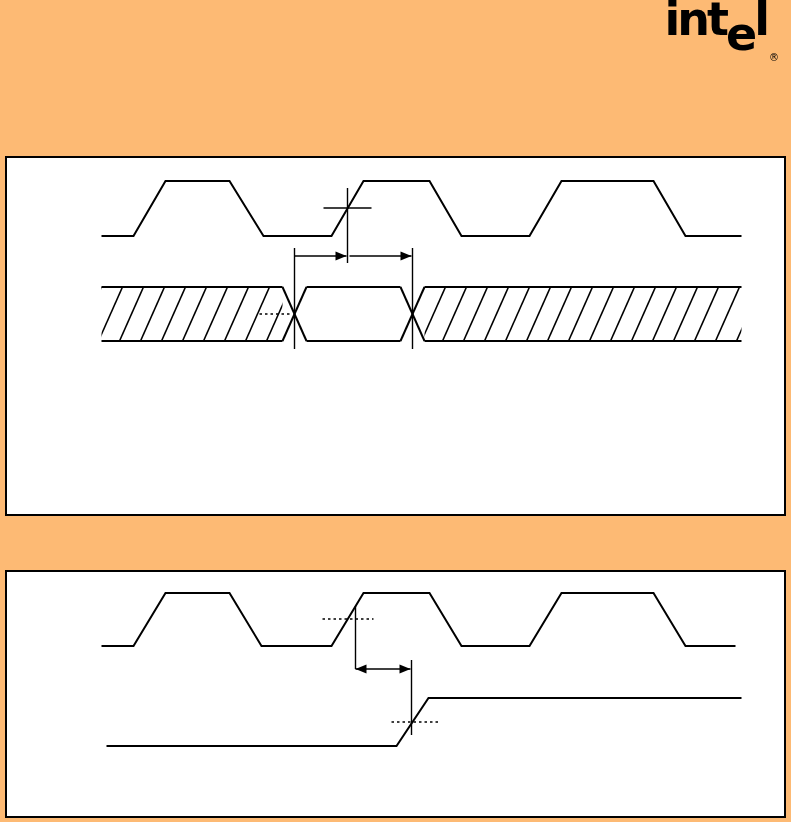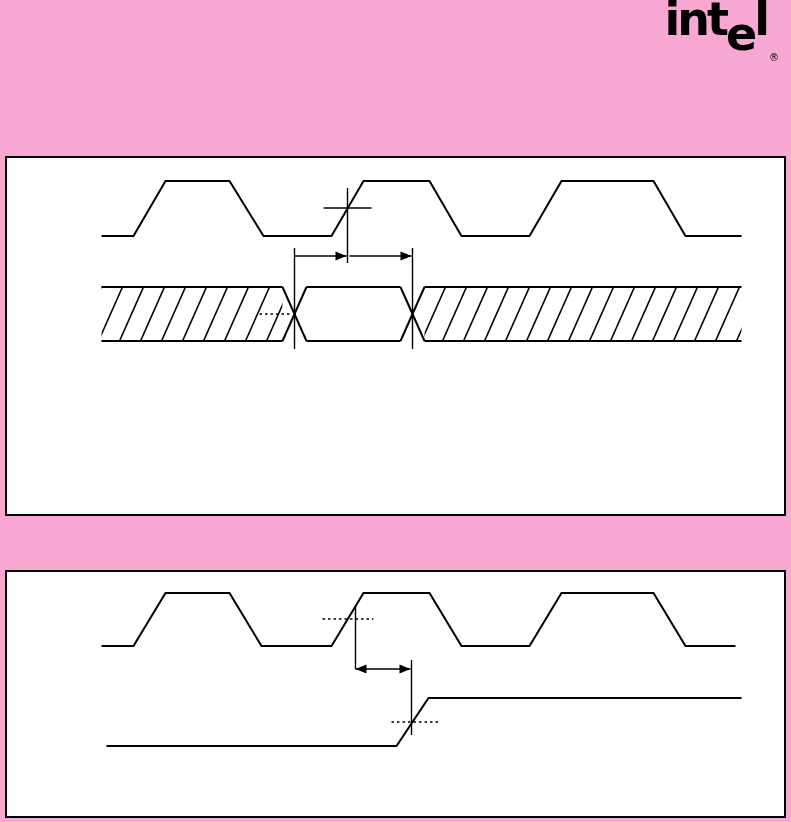--- a/index.html
+++ b/index.html
@@ -4,21 +4,21 @@
 <style>
   html, body {
     margin: 0;
     padding: 0;
     background: #ffffff;
   }
   .page {
     position: relative;
     width: 791px;
     height: 822px;
-    background: #f9a8d4;
+    background: #fdba74;
     overflow: hidden;
     font-family: "DejaVu Sans", sans-serif;
   }
   .intel-logo {
     position: absolute;
     top: -6px;
     right: 12px;
     color: #000;
     font-family: "DejaVu Sans", sans-serif;
     font-weight: bold;

